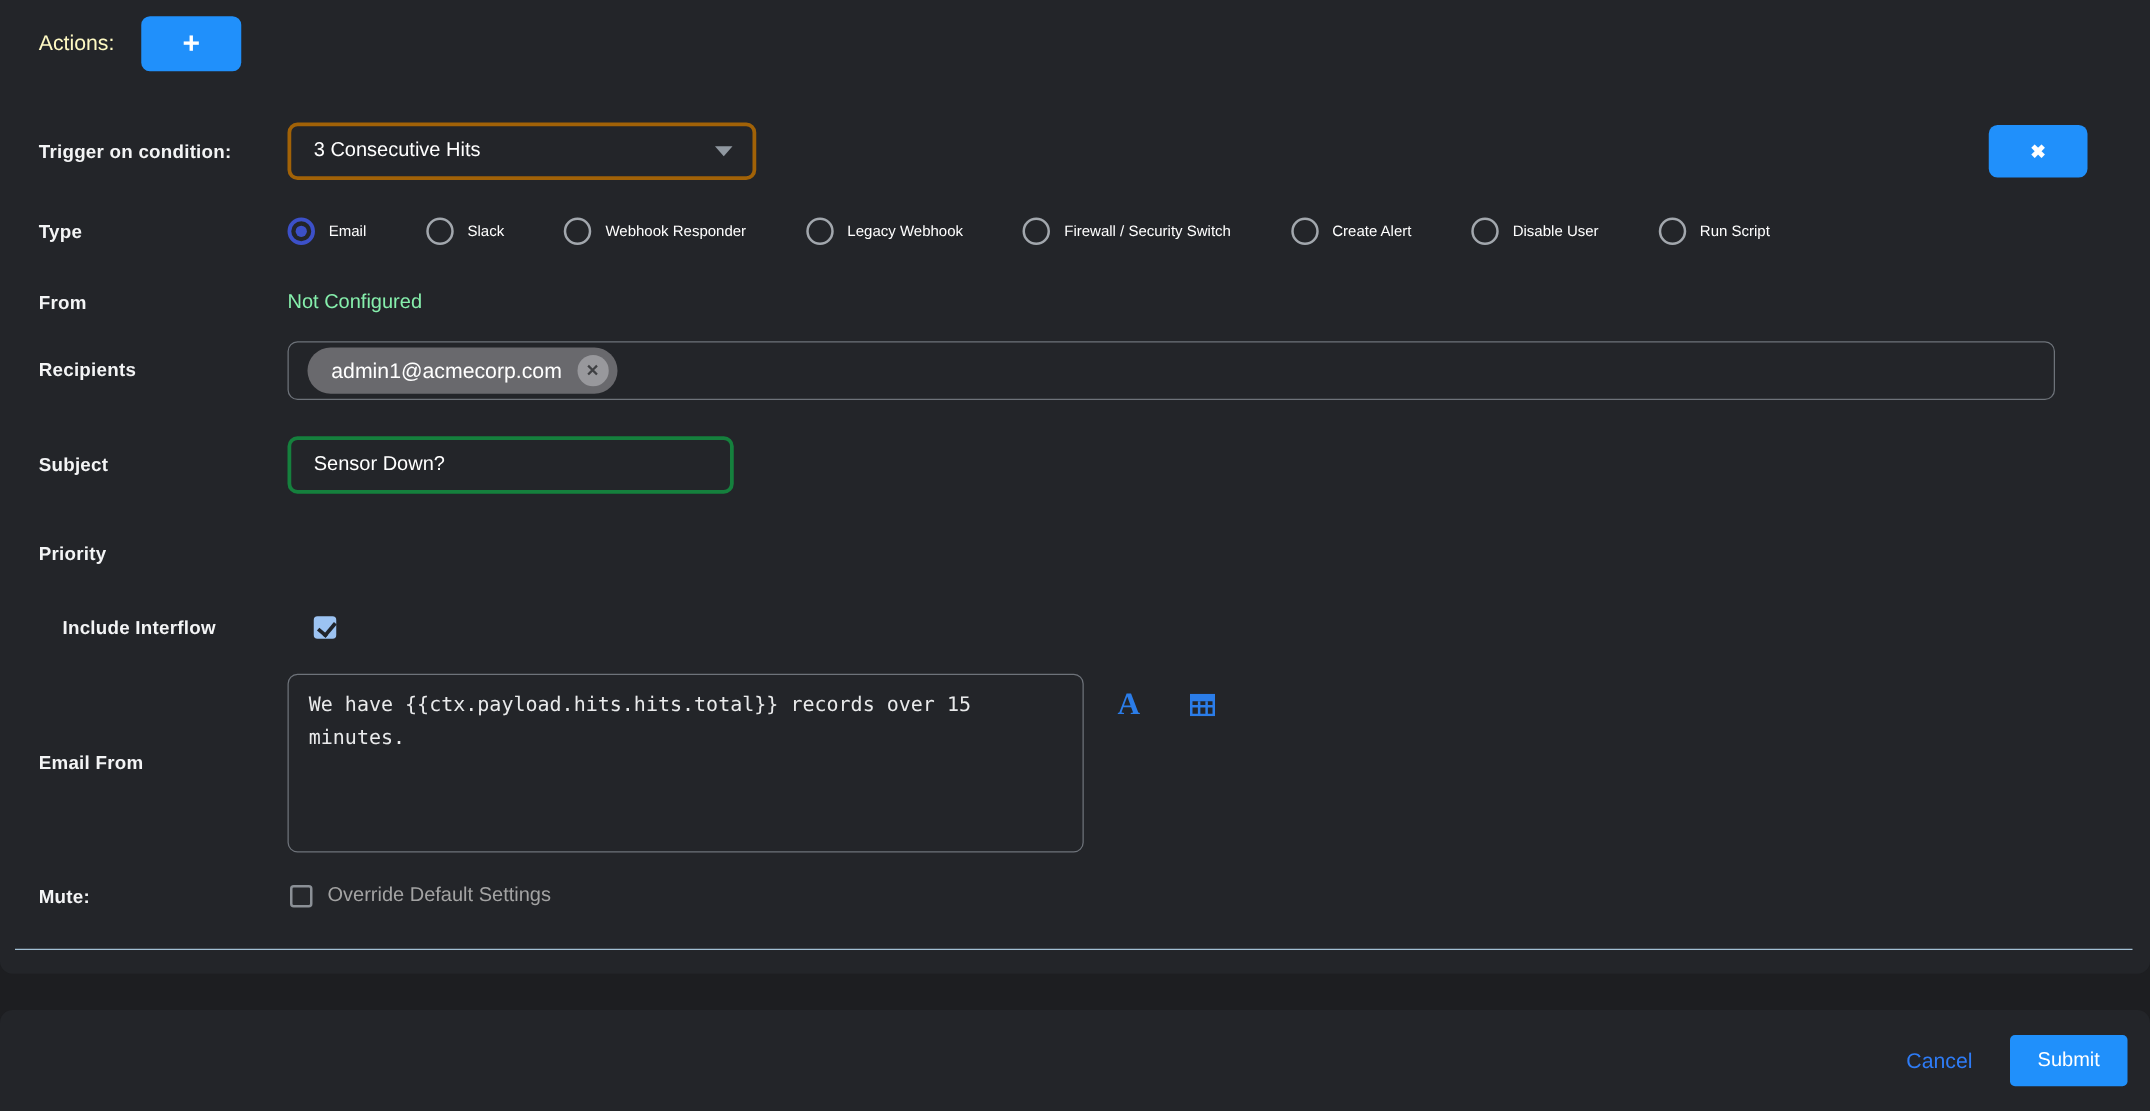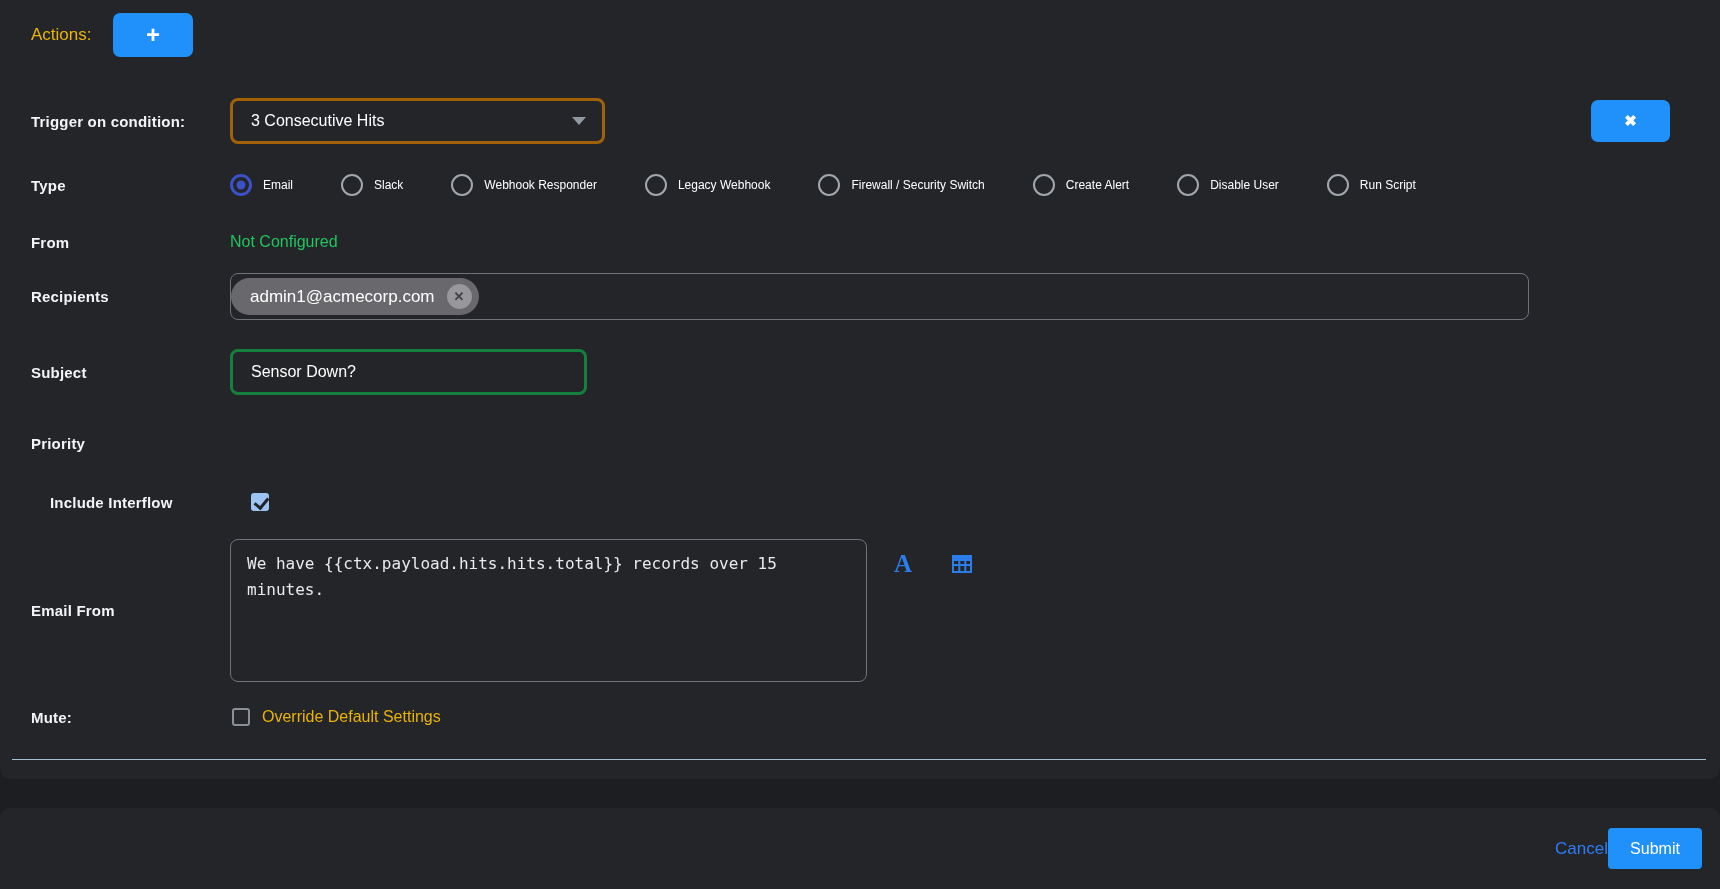--- a/index.html
+++ b/index.html
@@ -12,28 +12,28 @@
     overflow:hidden;
   }
   .main-panel {
     position:absolute; top:0; left:0; width:1720px; height:779px;
     background:#232529; border-radius:0 0 10px 10px;
   }
   .footer-panel {
     position:absolute; top:808px; left:0; width:1720px; height:81px;
     background:#232529; border-radius:10px 10px 0 0;
     display:flex; align-items:center; justify-content:flex-end;
-    padding-right:18px;
+    gap:30px; padding-right:18px;
   }
   .row { position:absolute; left:0; right:0; display:flex; align-items:center; }
   .form-label {
     position:absolute; left:31px; font-size:15px; font-weight:bold; color:#f3f4f5;
     letter-spacing:.2px;
   }
-  .actions-label { position:absolute; left:31px; font-size:17px; color:#eab308; }
+  .actions-label { position:absolute; left:31px; font-size:17px; color:#fef9c3; }
 
   .btn-blue {
     background:#2090fb; color:#fff; border:none; border-radius:7px;
     display:flex; align-items:center; justify-content:center; cursor:pointer;
     font-family:"Liberation Sans", sans-serif;
   }
   .btn-add { position:absolute; left:113px; top:0; width:80px; height:44px; font-size:24px; font-weight:bold; }
   .btn-remove-action { position:absolute; left:1591px; top:2px; width:79px; height:42px; font-size:15px; font-weight:bold; }
 
   .select-box {
@@ -54,26 +54,26 @@
     width:22px; height:22px; border-radius:50%;
     border:2px solid #a2a7ad; position:relative; flex:0 0 auto;
   }
   .radio-option.selected .radio-circle { border:3px solid #3c50c8; }
   .radio-option.selected .radio-circle::after {
     content:""; position:absolute; width:9px; height:9px; border-radius:50%;
     background:#3c50c8; top:50%; left:50%; transform:translate(-50%,-50%);
   }
   .radio-label { font-size:12px; color:#fff; }
 
-  .static-value { position:absolute; left:230px; font-size:16px; color:#22c55e; }
+  .static-value { position:absolute; left:230px; font-size:16px; color:#86efac; }
 
   .chips-input {
-    position:absolute; left:230px; width:1299px; height:47px;
+    position:absolute; left:230px; width:1414px; height:47px;
     border:1px solid #6e737a; border-radius:8px; background:#232529;
-    display:flex; align-items:center; padding:0 0;
+    display:flex; align-items:center; padding:0 15px;
   }
   .chip {
     background:#69696d; border-radius:19px; height:37px;
     display:flex; align-items:center; gap:12px; padding:0 7px 0 19px;
   }
   .chip-text { font-size:17px; color:#fff; }
   .chip-remove {
     width:25px; height:25px; border-radius:50%; background:#98989c;
     display:flex; align-items:center; justify-content:center;
     color:#3f4043; font-size:13px; font-weight:bold; cursor:pointer;
@@ -91,21 +91,21 @@
     width:18px; height:18px; border-radius:3px;
     border:2px solid #8b9096; background:#26282c;
   }
   .checkbox.checked { background:#9cc3f2; border-color:#9cc3f2; position:absolute; }
   .checkbox.checked::after {
     content:""; position:absolute; left:4px; top:0px;
     width:6px; height:11px;
     border:solid #20242a; border-width:0 3px 3px 0;
     transform:rotate(40deg);
   }
-  .cb-label { font-size:16px; color:#eab308; position:absolute; }
+  .cb-label { font-size:16px; color:#a3a3a3; position:absolute; }
 
   .body-textarea {
     position:absolute; left:230px; top:0; width:637px; height:143px;
     border:1px solid #6e737a; border-radius:8px; background:#232529;
     color:#e9eaeb; font-family:"DejaVu Sans Mono", monospace; font-size:16px;
     line-height:1.6; padding:11px 16px; resize:none; outline:none;
   }
   .body-tools { position:absolute; left:894px; top:12px; display:flex; gap:40px; align-items:center; }
   .font-tool {
     font-family:"Liberation Serif", serif; font-weight:bold; font-size:25px;

